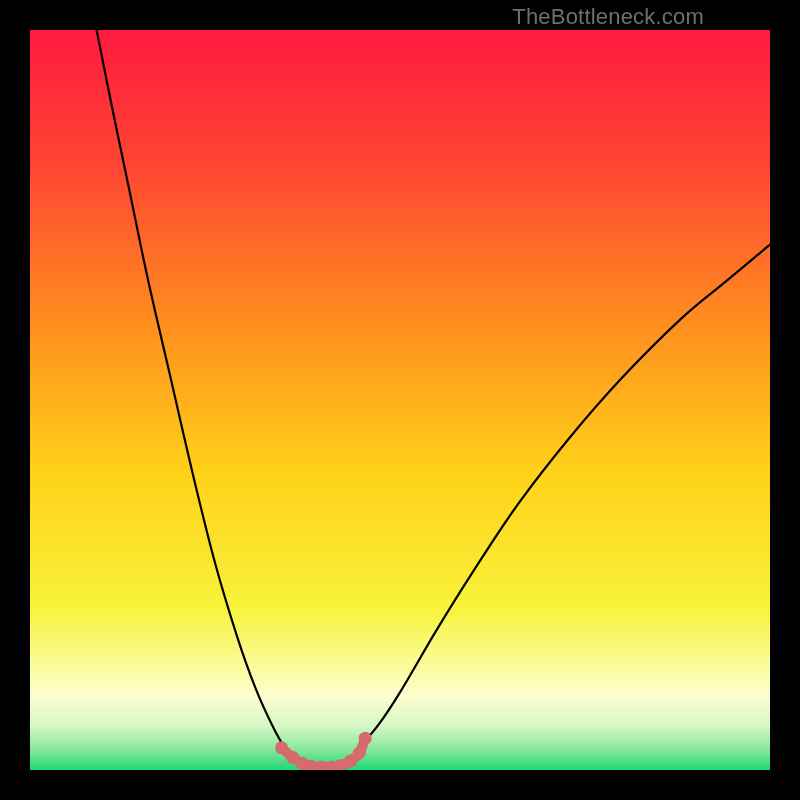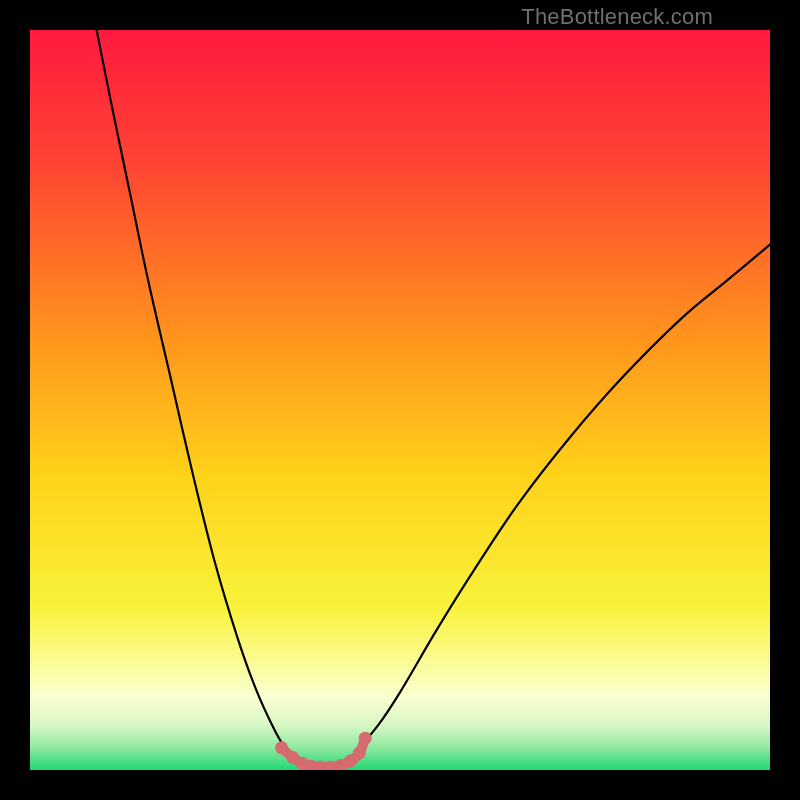--- a/index.html
+++ b/index.html
@@ -11,21 +11,20 @@
     font-family: Arial, Helvetica, sans-serif;
     overflow: hidden;
   }
   .frame {
     position: absolute;
     left: 0;
     top: 0;
     width: 714px;
     height: 800px;
     background: #000;
-    padding-left: 9px;
   }
   .plot-area {
     position: absolute;
     left: 30px;
     top: 30px;
     width: 740px;
     height: 740px;
     overflow: hidden;
   }
   .watermark {

